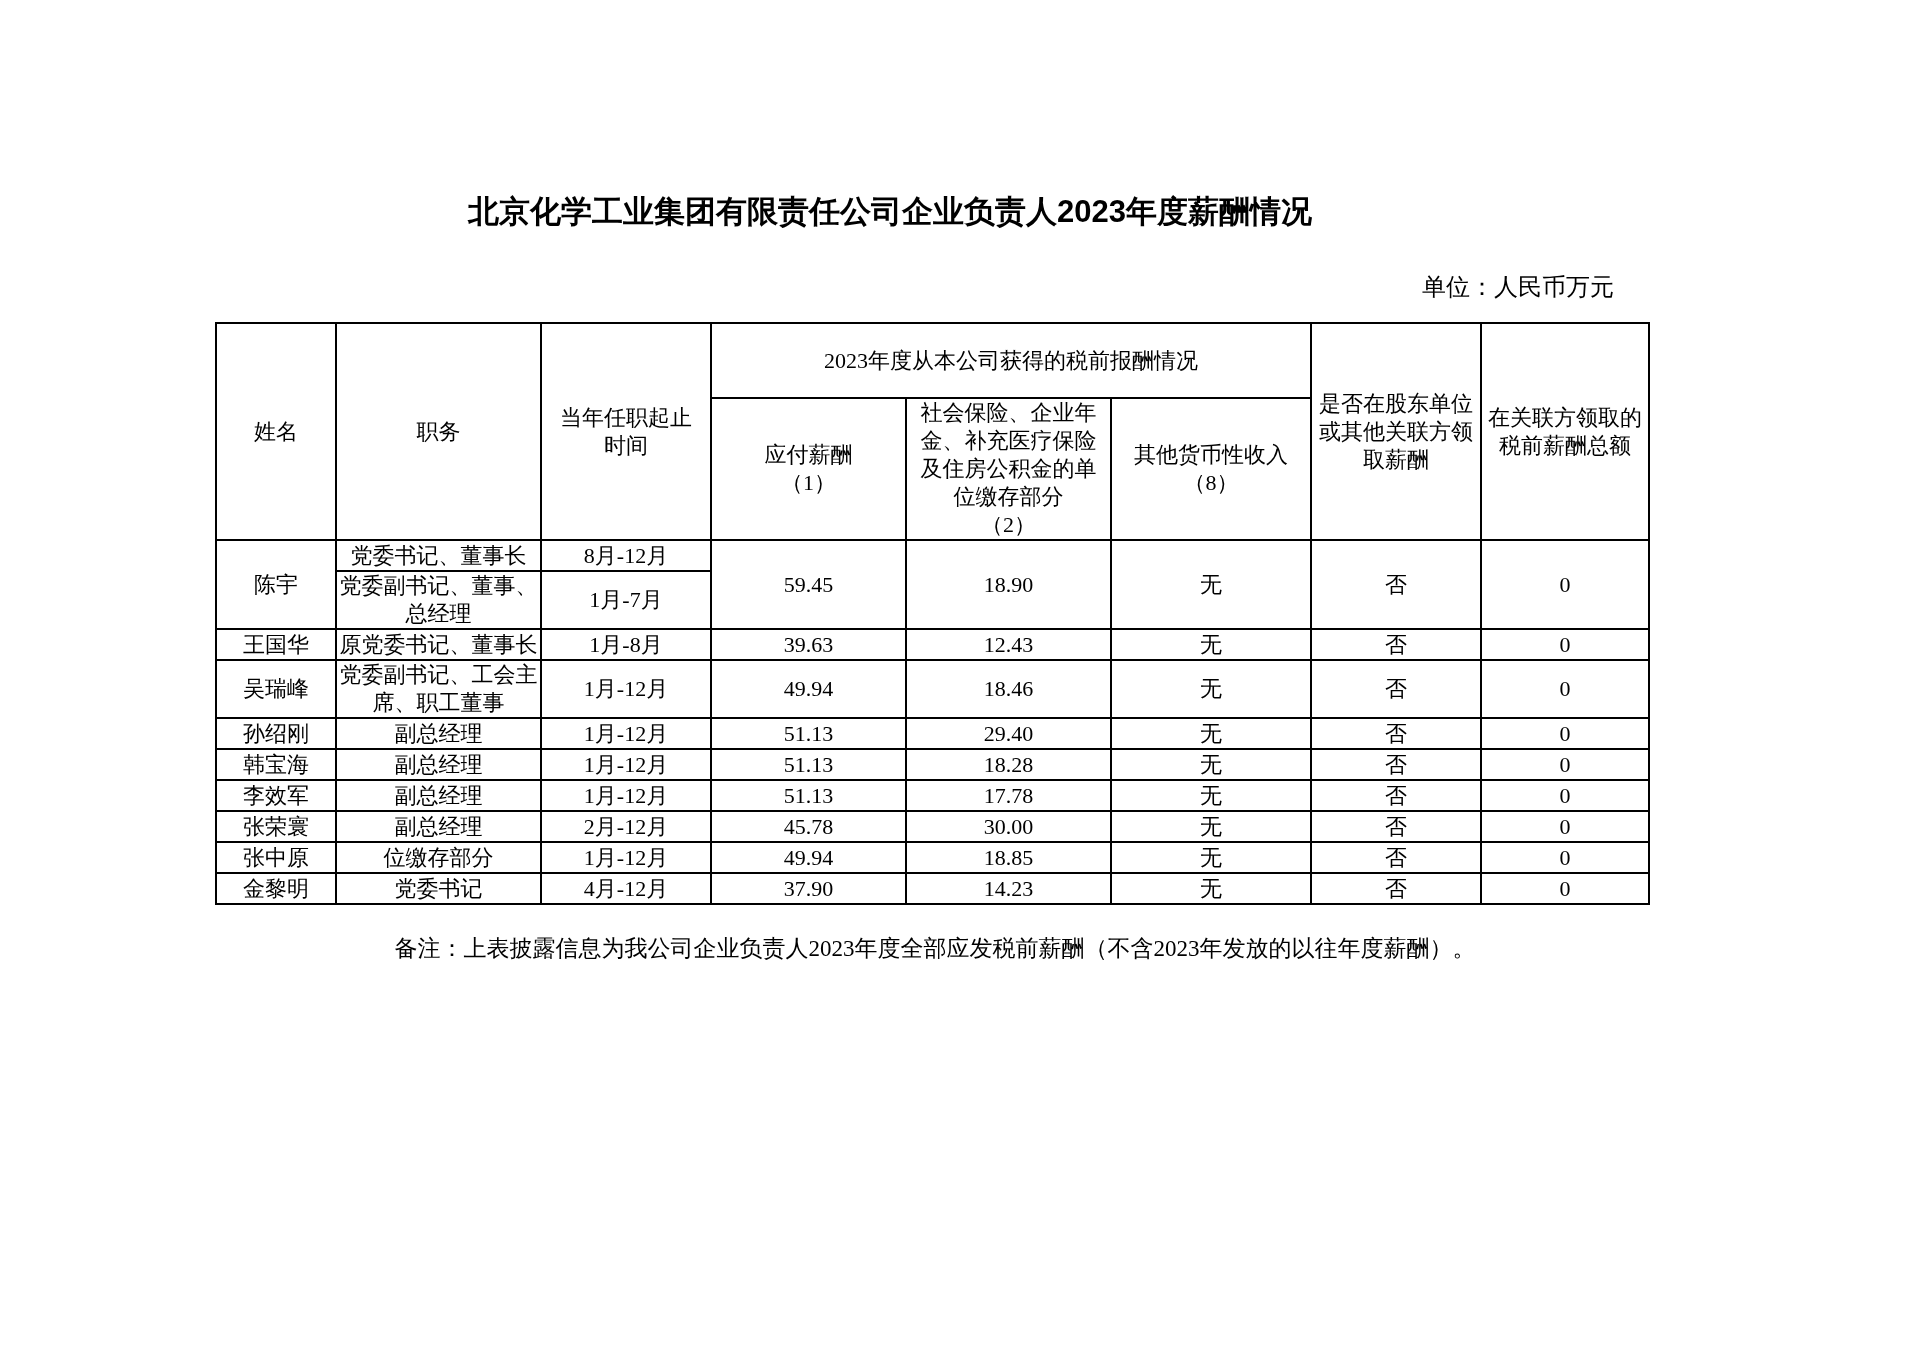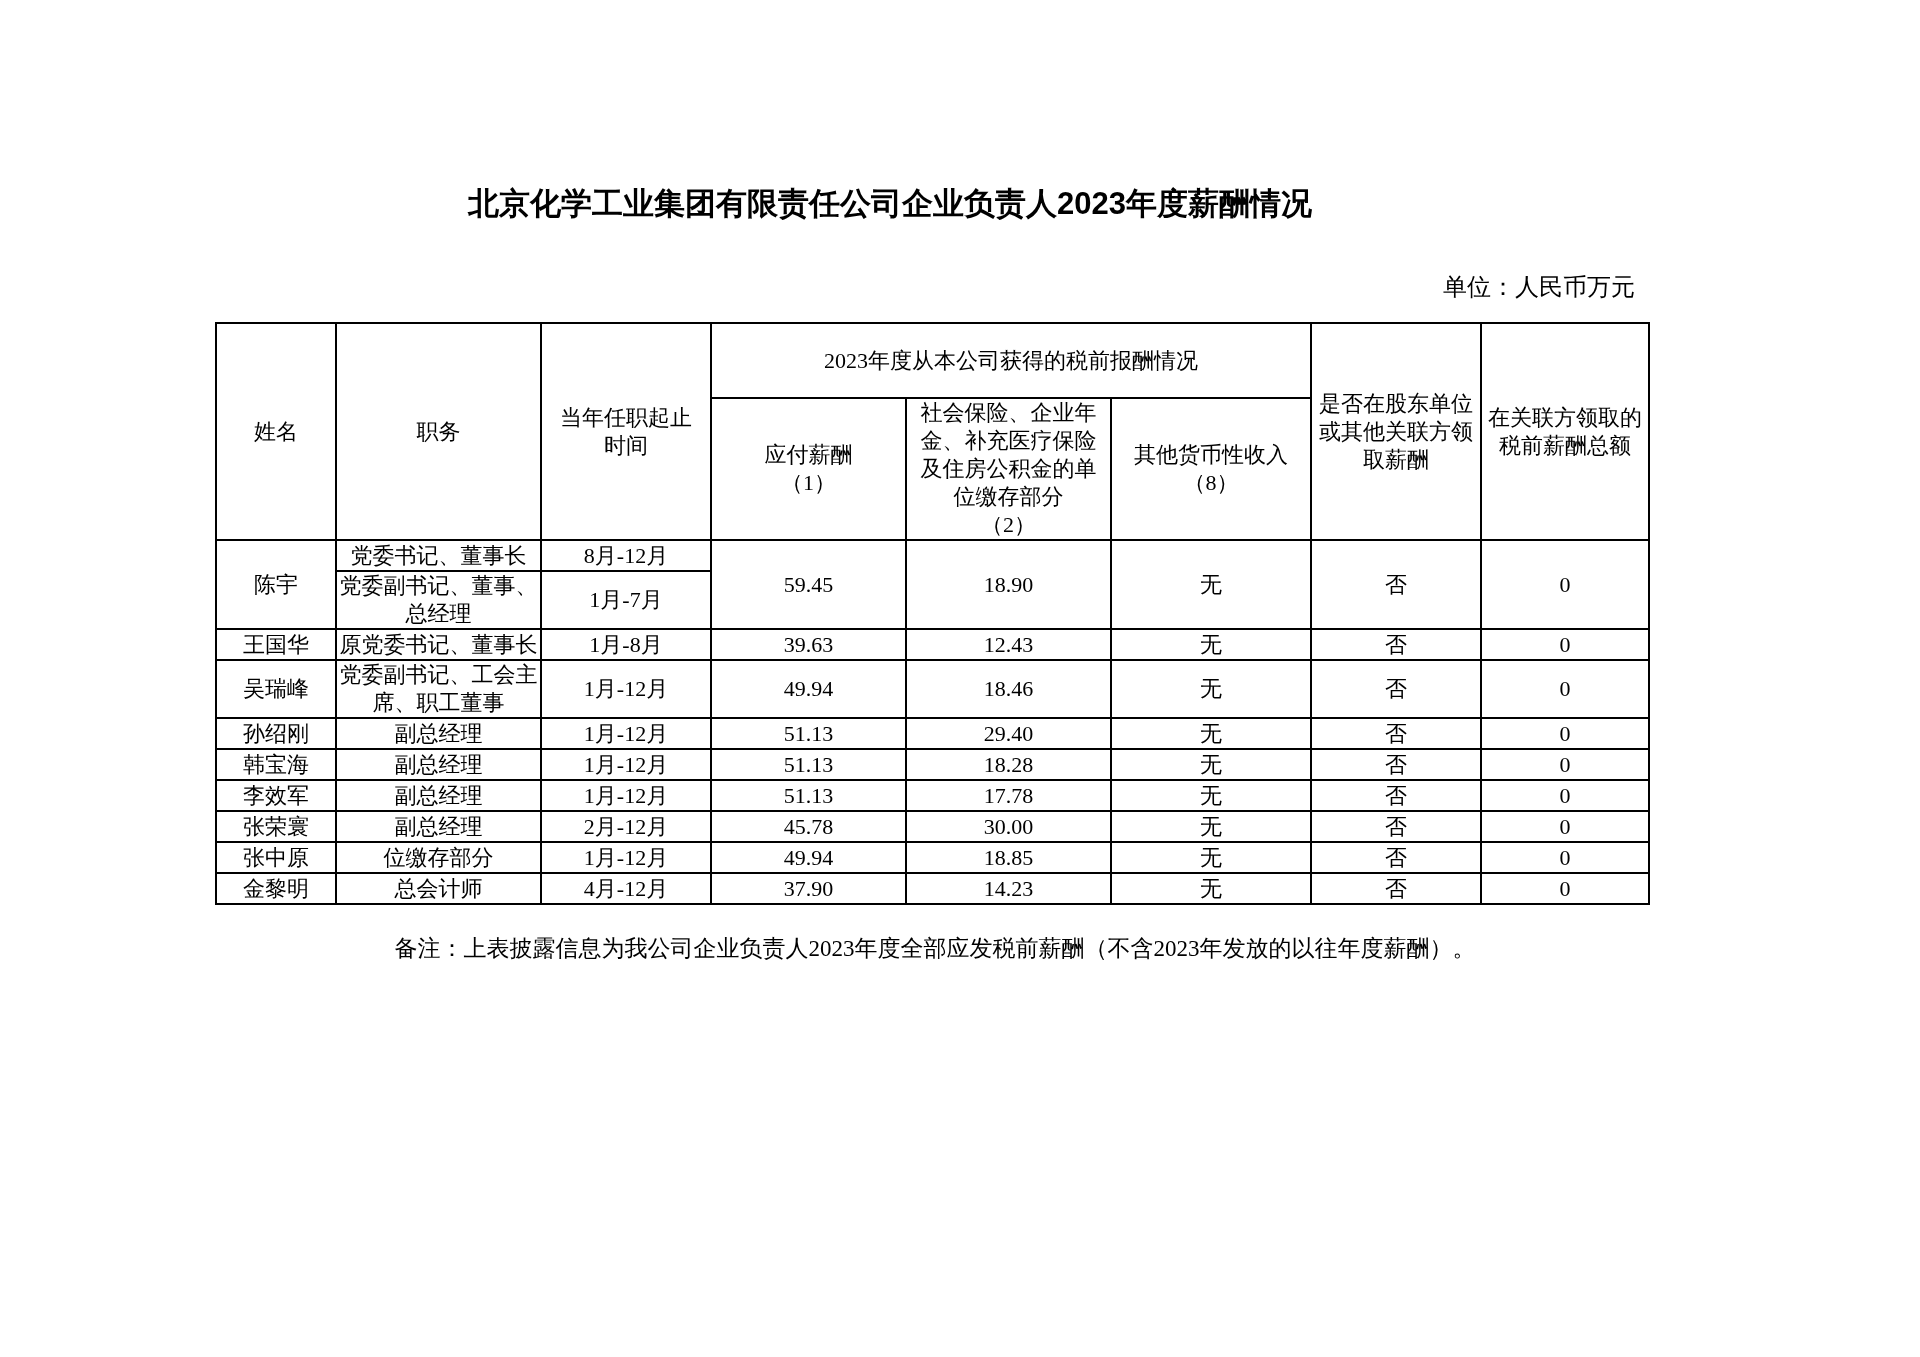--- a/index.html
+++ b/index.html
@@ -2,26 +2,26 @@
 <html><head>
 <meta charset="utf-8">
 <style>
   html,body { margin:0; padding:0; background:#ffffff; }
   .page {
     position:relative; width:1920px; height:1357px; background:#ffffff;
     color:#000; font-family:"Liberation Serif","DejaVu Serif",serif;
     overflow:hidden;
   }
   .doc-title {
-    position:absolute; left:215px; top:184px; width:1350px;
+    position:absolute; left:215px; top:192px; width:1350px;
     text-align:center; font-family:"Liberation Sans","DejaVu Sans",sans-serif;
     font-weight:bold; font-size:31px; line-height:40px; letter-spacing:0;
   }
   .unit-label {
-    position:absolute; left:223px; top:272px; width:1412px;
+    position:absolute; left:202px; top:272px; width:1412px;
     text-align:right; font-size:24px; line-height:30px;
   }
   table.salary {
     position:absolute; left:215px; top:322px; width:1433px;
     border-collapse:collapse; table-layout:fixed;
   }
   table.salary th, table.salary td {
     border:2px solid #000; text-align:center; vertical-align:middle;
     font-weight:normal; font-size:22px; line-height:28px;
     white-space:pre-line; padding:0 2px; overflow:hidden;
@@ -162,21 +162,21 @@
           <td>位缴存部分</td>
           <td>1月-12月</td>
           <td>49.94</td>
           <td>18.85</td>
           <td>无</td>
           <td>否</td>
           <td>0</td>
         </tr>
         <tr class="r-std">
           <td>金黎明</td>
-          <td>总会计师</td>
+          <td>党委书记</td>
           <td>4月-12月</td>
           <td>37.90</td>
           <td>14.23</td>
           <td>无</td>
           <td>否</td>
           <td>0</td>
         </tr>
       </tbody>
   </table>
 

